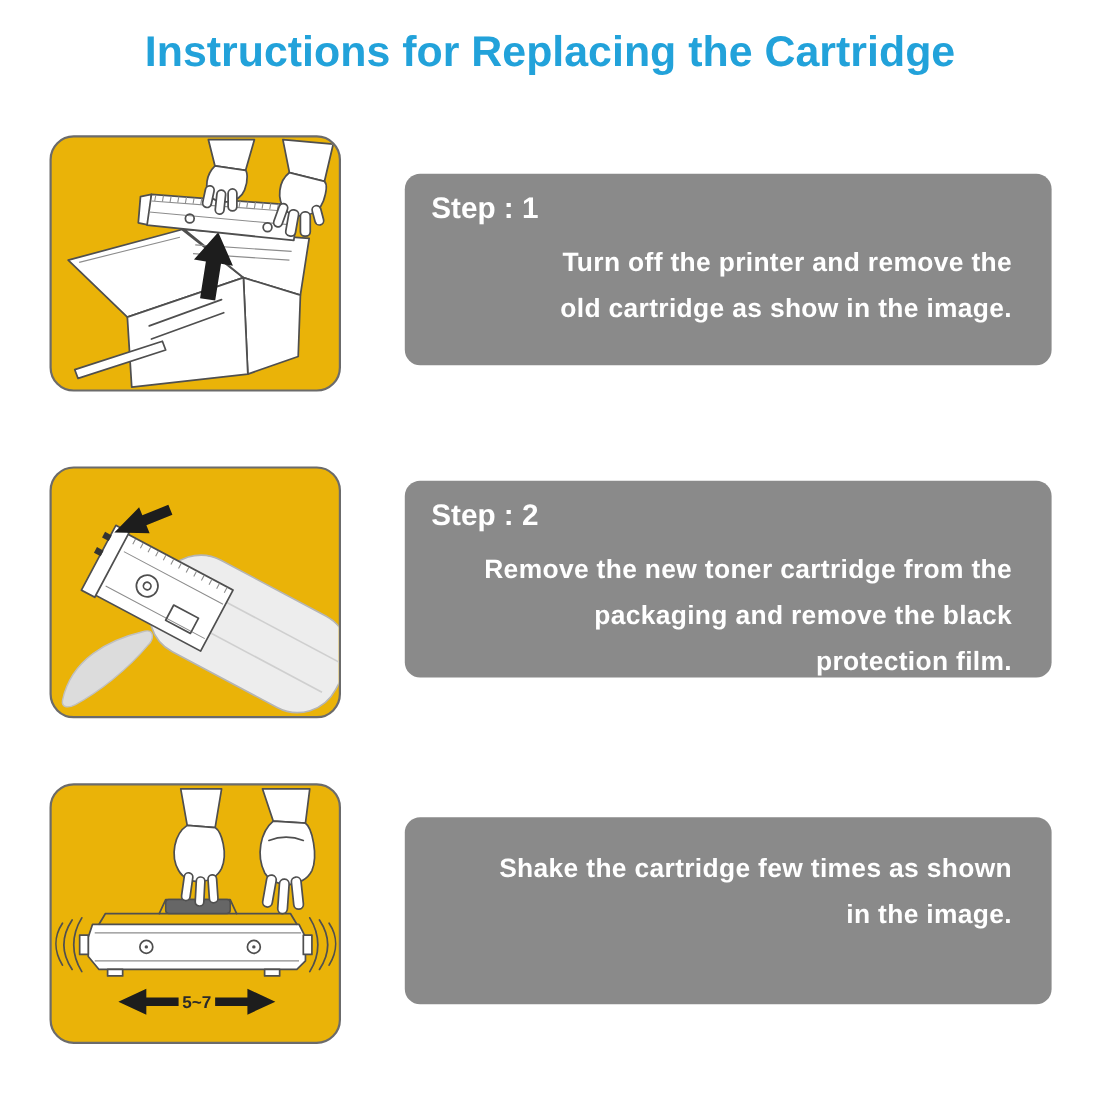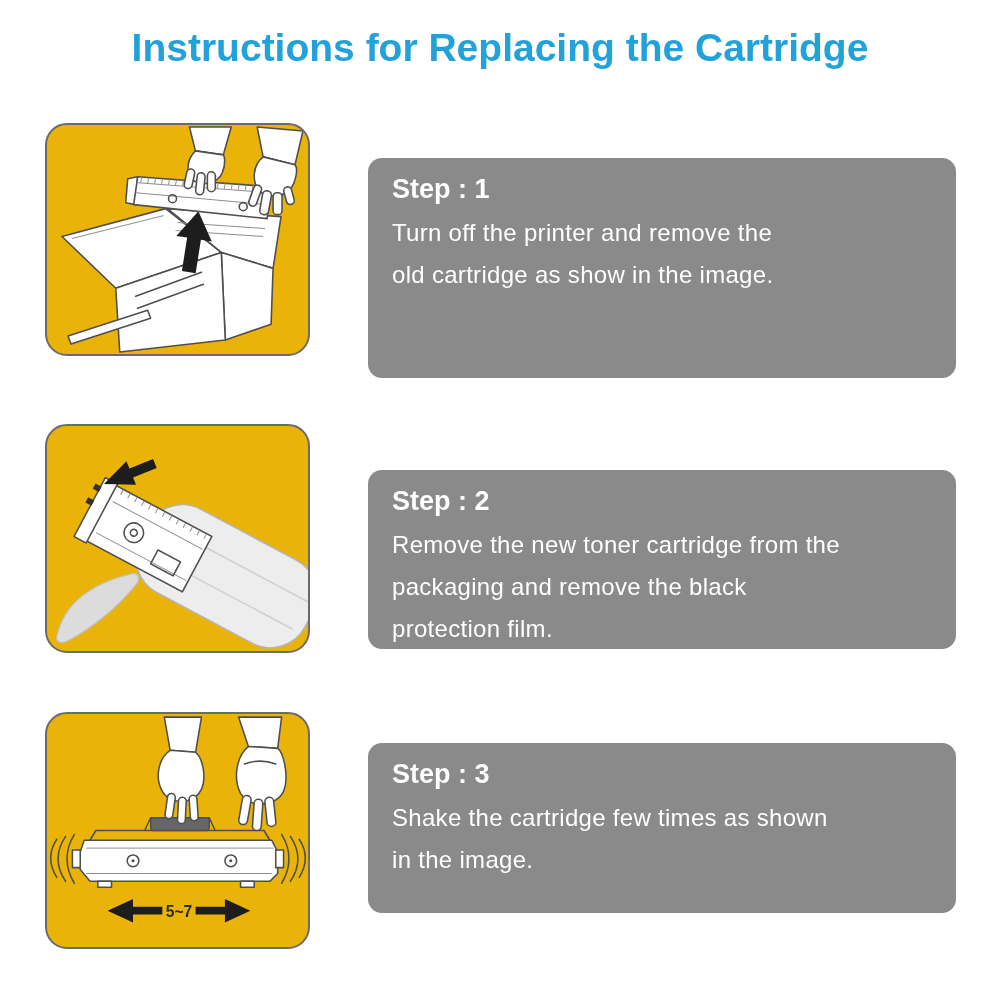--- a/index.html
+++ b/index.html
@@ -24,26 +24,26 @@
   .illus-box svg{display:block;width:100%;height:100%;}
   #illus1{top:123px;height:233px;}
   #illus2{top:424px;height:229px;}
   #illus3{top:712px;height:237px;}
   .panel{
     position:absolute;left:368px;width:588px;
     background:var(--panel-bg);border-radius:14px;
     box-sizing:border-box;padding:14px 24px 0 24px;
     color:var(--panel-text);
   }
-  #panel1{top:158px;height:220px;}
-  #panel2{top:470px;height:179px;}
+  #panel1{top:158px;height:174px;}
+  #panel2{top:437px;height:179px;}
   #panel3{top:743px;height:170px;}
   .step-label{font-size:27px;font-weight:bold;line-height:34px;margin:0 0 6px 0;}
-  .step-desc{font-size:24px;font-weight:normal;line-height:42px;margin:0;
-    white-space:pre-line;letter-spacing:0.3px;}
+  .step-desc{font-size:24px;font-weight:bold;line-height:42px;margin:12px;
+    white-space:pre-line;letter-spacing:0.3px;text-align:right;}
   .ln{stroke:var(--line);stroke-width:1.6;fill:none;stroke-linejoin:round;stroke-linecap:round;}
   .fw{stroke:var(--line);stroke-width:1.6;fill:#ffffff;stroke-linejoin:round;stroke-linecap:round;}
   .thin{stroke:#8c8c8c;stroke-width:1;fill:none;}
   .blk{fill:#1d1d1d;stroke:none;}
 </style>
 </head>
 <body>
 
 <div class="sheet">
 
@@ -188,18 +188,17 @@
         <path class="blk" d="M118,196 L88,196 L88,188 L62,200 L88,212 L88,204 L118,204 Z"></path>
       </g>
       <g>
         <path class="blk" d="M152,196 L182,196 L182,188 L208,200 L182,212 L182,204 L152,204 Z"></path>
       </g>
       <text x="135" y="206" text-anchor="middle" font-size="16" font-weight="bold" fill="#2a2a2a">5~7</text>
     </svg>
   </div>
 
   <div class="panel" id="panel3">
-    <p class="step-label">Step : 3</p>
     <p class="step-desc">Shake the cartridge few times as shown
 in the image.</p>
   </div>
 
 </div>
 
 </body></html>

